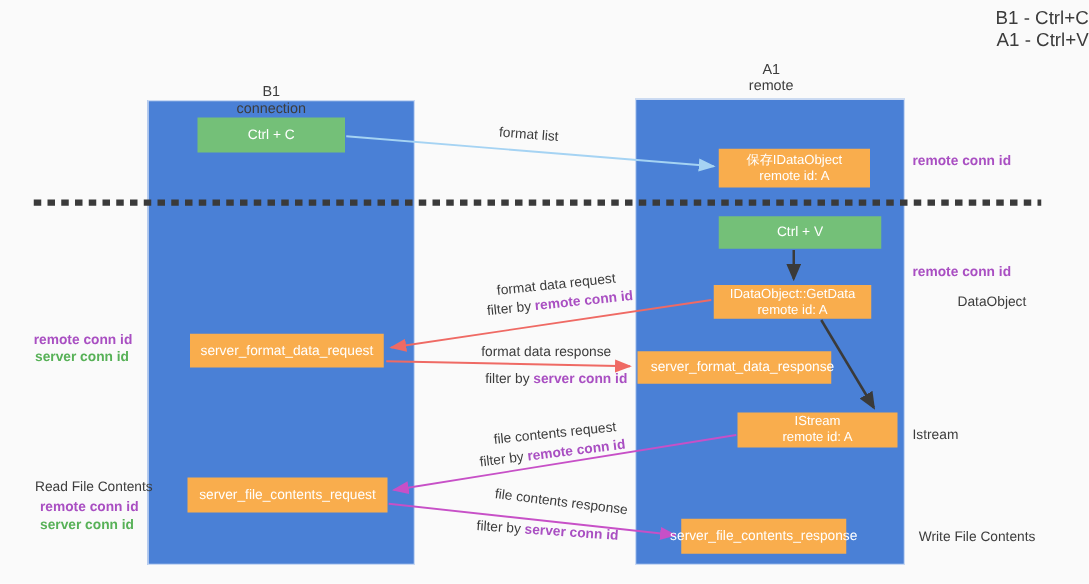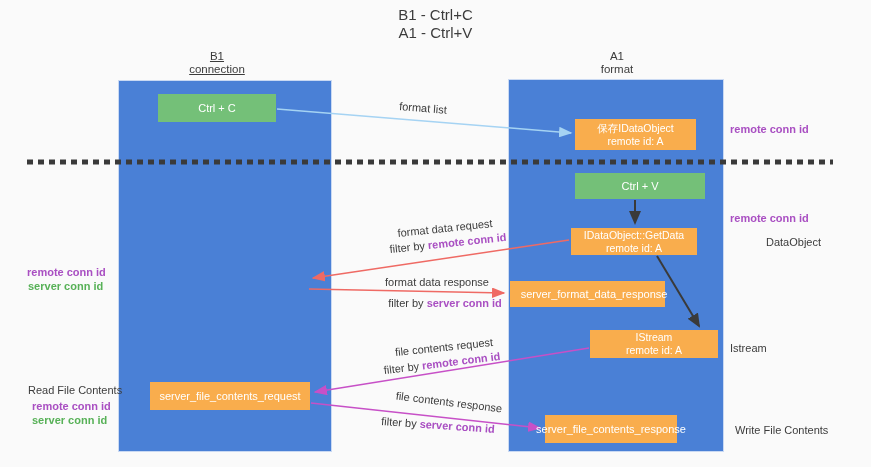--- a/index.html
+++ b/index.html
@@ -25,28 +25,28 @@
   .edge.red { stroke: var(--arrow-red); stroke-width:1.5; }
   .edge.magenta { stroke: var(--arrow-magenta); stroke-width:1.5; }
   .edge.black { stroke: var(--arrow-black); stroke-width:2; }
   .head-blue { fill: var(--arrow-blue); }
   .head-red { fill: var(--arrow-red); }
   .head-magenta { fill: var(--arrow-magenta); }
   .head-black { fill: var(--arrow-black); }
 
   .title {
     position:absolute; left:0; top:6px; width:871px;
-    text-align:center; color:var(--text-dark);
+    text-align:right; color:var(--text-dark);
     font-size:15px; line-height:18px;
   }
   .col-header {
     position:absolute; text-align:center; color:var(--text-dark);
     font-size:11.5px; line-height:13px; width:120px;
   }
-  .col-header.left { left:157px; top:50px;text-decoration:underline; }
+  .col-header.left { left:157px; top:68px; }
   .col-header.right { left:557px; top:50px; }
 
   .column {
     position:absolute; background:var(--column-blue);
     border:1px solid var(--column-border); box-sizing:border-box;
   }
   .column.left { left:118px; top:80px; width:214px; height:372px; }
   .column.right { left:508px; top:79px; width:216px; height:373px; }
 
   .node {
@@ -138,41 +138,44 @@
     <div>B1 - Ctrl+C</div>
     <div>A1 - Ctrl+V</div>
   </div>
 
   <div class="col-header left">
     <div>B1</div>
     <div>connection</div>
   </div>
   <div class="col-header right">
     <div>A1</div>
-    <div>format</div>
+    <div>remote</div>
   </div>
 
   <div class="node green n-ctrl-c">
     <div>Ctrl + C</div>
   </div>
 
   <div class="node orange two-line n-save-ido">
     <div>保存IDataObject</div>
     <div>remote id: A</div>
   </div>
 
   <div class="node green n-ctrl-v">
     <div>Ctrl + V</div>
   </div>
 
   <div class="node orange two-line n-getdata">
     <div>IDataObject::GetData</div>
     <div>remote id: A</div>
   </div>
 
+  <div class="node orange n-fmt-req">
+    <div>server_format_data_request</div>
+  </div>
 
   <div class="node orange n-fmt-resp">
     <div>server_format_data_response</div>
   </div>
 
   <div class="node orange two-line n-istream">
     <div>IStream</div>
     <div>remote id: A</div>
   </div>
 

